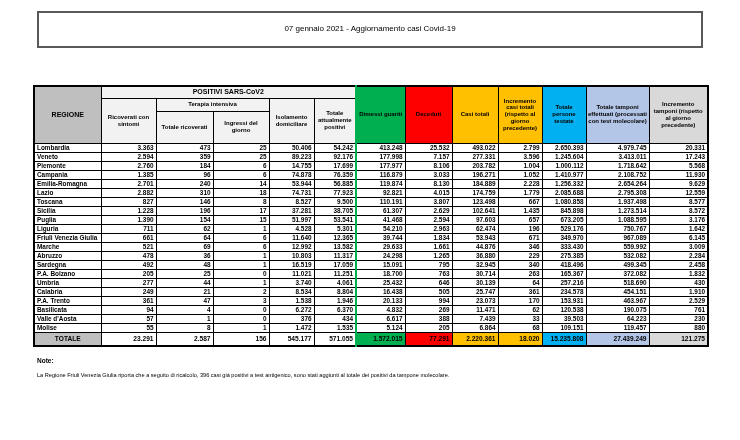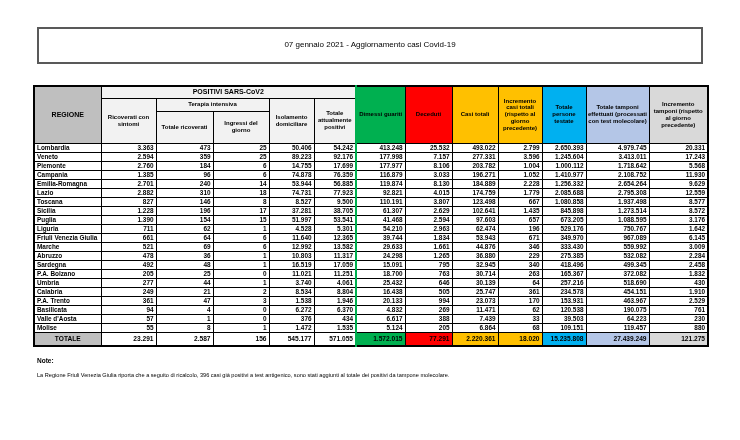--- a/index.html
+++ b/index.html
@@ -6,21 +6,21 @@
   html, body { margin: 0; padding: 0; }
   body {
     width: 740px; height: 440px;
     background: #ffffff;
     color: #000;
     font-family: "Liberation Sans", sans-serif;
     position: relative;
     overflow: hidden;
   }
   .info-box {
-    position: absolute; left: 37px; top: 27px;
+    position: absolute; left: 37px; top: 11px;
     width: 666px; height: 37px;
     border: 2px solid #595959;
     background: #fff;
     display: flex; flex-direction: column; justify-content: space-evenly;
     text-align: center;
   }
   .info-line { font-size: 8px; line-height: 1.1; }
 
   table.covid {
     position: absolute; left: 33px; top: 85px;

